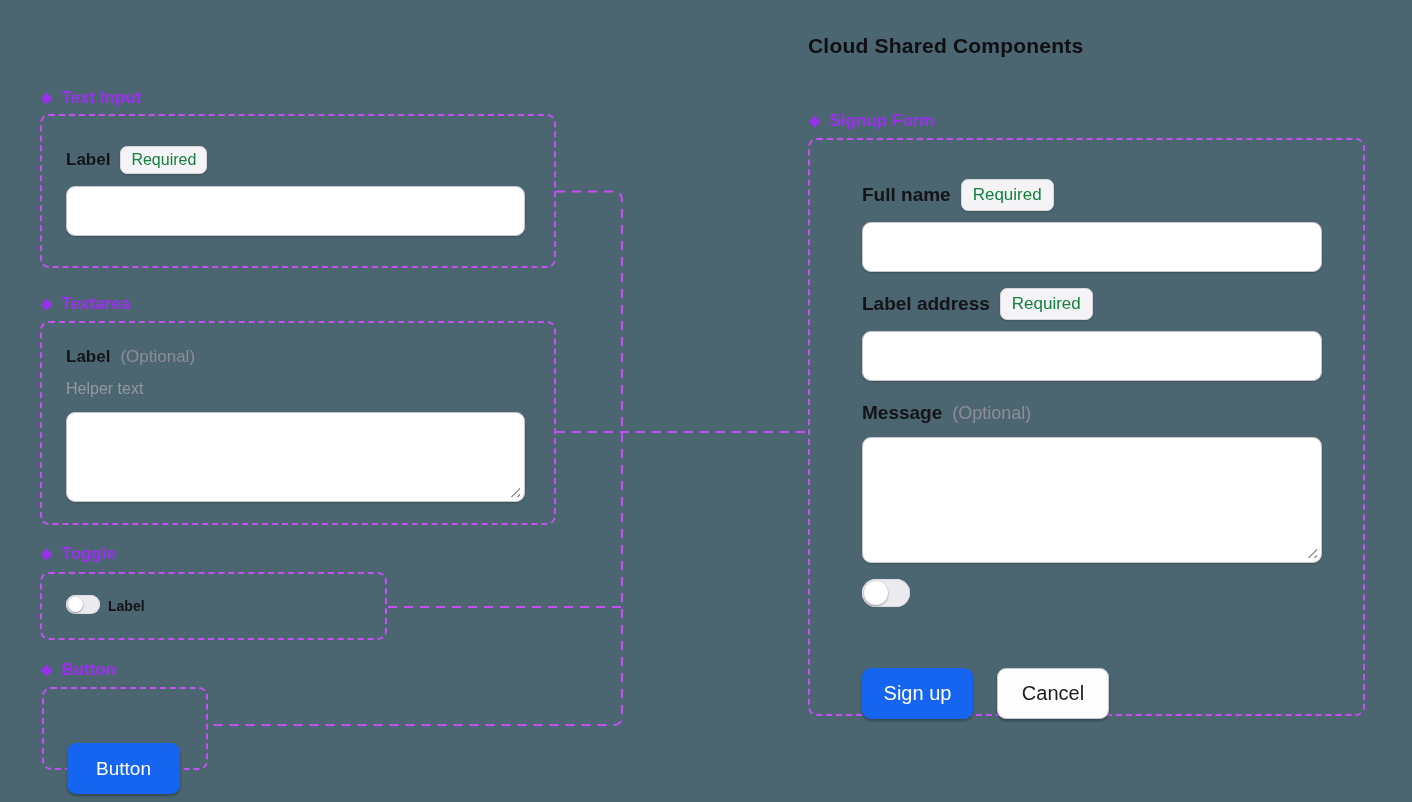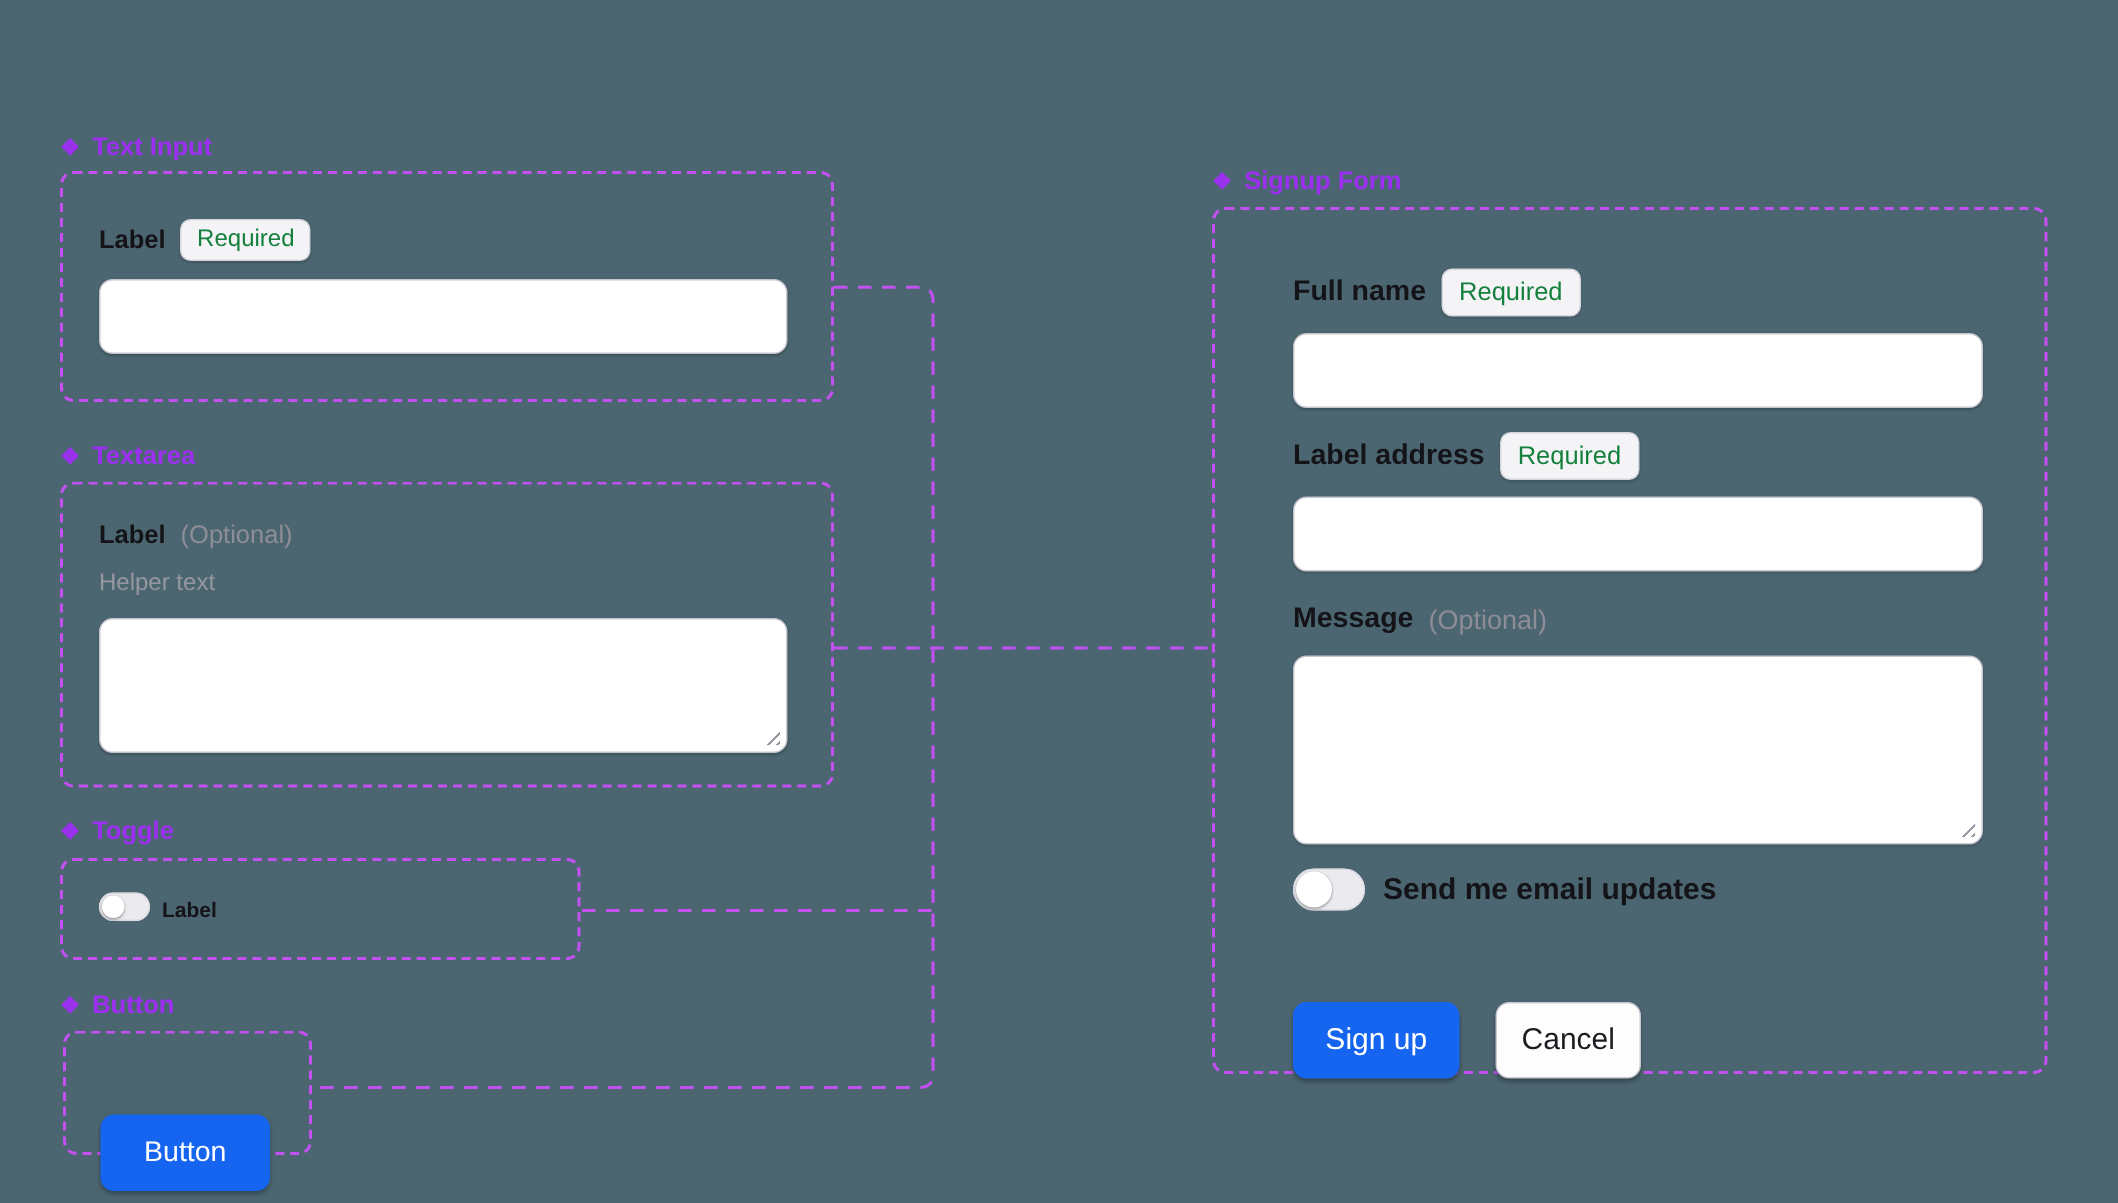--- a/index.html
+++ b/index.html
@@ -85,20 +85,21 @@
   </div>
   <div class="tg-label" style="left:108px;top:598px;font-size:14px;">Label</div>
 
   <div class="sec-head" style="left:40px;top:660px;">
     <span class="dicon">❖</span>
     <span>Button</span>
   </div>
   <div class="dash-box" style="left:42px;top:687px;width:166px;height:83px;"></div>
   <button class="btn btn-blue" style="left:67px;top:702px;width:113px;height:51px;font-size:19px;">Button</button>
 
+  <div class="panel-title pt-right" style="left:808px;top:34px;">Cloud Shared Components</div>
 
   <div class="sec-head" style="left:808px;top:111px;">
     <span class="dicon">❖</span>
     <span>Signup Form</span>
   </div>
   <div class="dash-box" style="left:808px;top:138px;width:557px;height:578px;"></div>
 
   <div class="row" style="left:862px;top:179px;height:32px;">
     <span class="fld-label big">Full name</span>
     <span class="badge big">Required</span>
@@ -114,18 +115,17 @@
   <div class="row" style="left:862px;top:399px;height:28px;">
     <span class="fld-label big">Message</span>
     <span class="muted big">(Optional)</span>
   </div>
   <textarea class="tb" style="left: 862px; top: 437px; width: 460px; height: 126px;"></textarea>
   <div class="grip" style="left:1305px;top:546px;"></div>
 
   <div class="toggle" style="left:862px;top:579px;width:48px;height:28px;">
     <span class="knob" style="width:24px;height:24px;"></span>
   </div>
-  <div class="tg-label" style="left:922px;top:582px;font-size:20px;">Send me email updates</div>
 
   <button class="btn btn-blue" style="left:862px;top:627px;width:111px;height:51px;font-size:20px;">Sign up</button>
-  <button class="btn btn-white" style="left:997px;top:627px;width:97px;height:51px;font-size:20px;">Cancel</button>
+  <button class="btn btn-white" style="left:997px;top:627px;width:112px;height:51px;font-size:20px;">Cancel</button>
 
 </div>
 
 </body></html>

